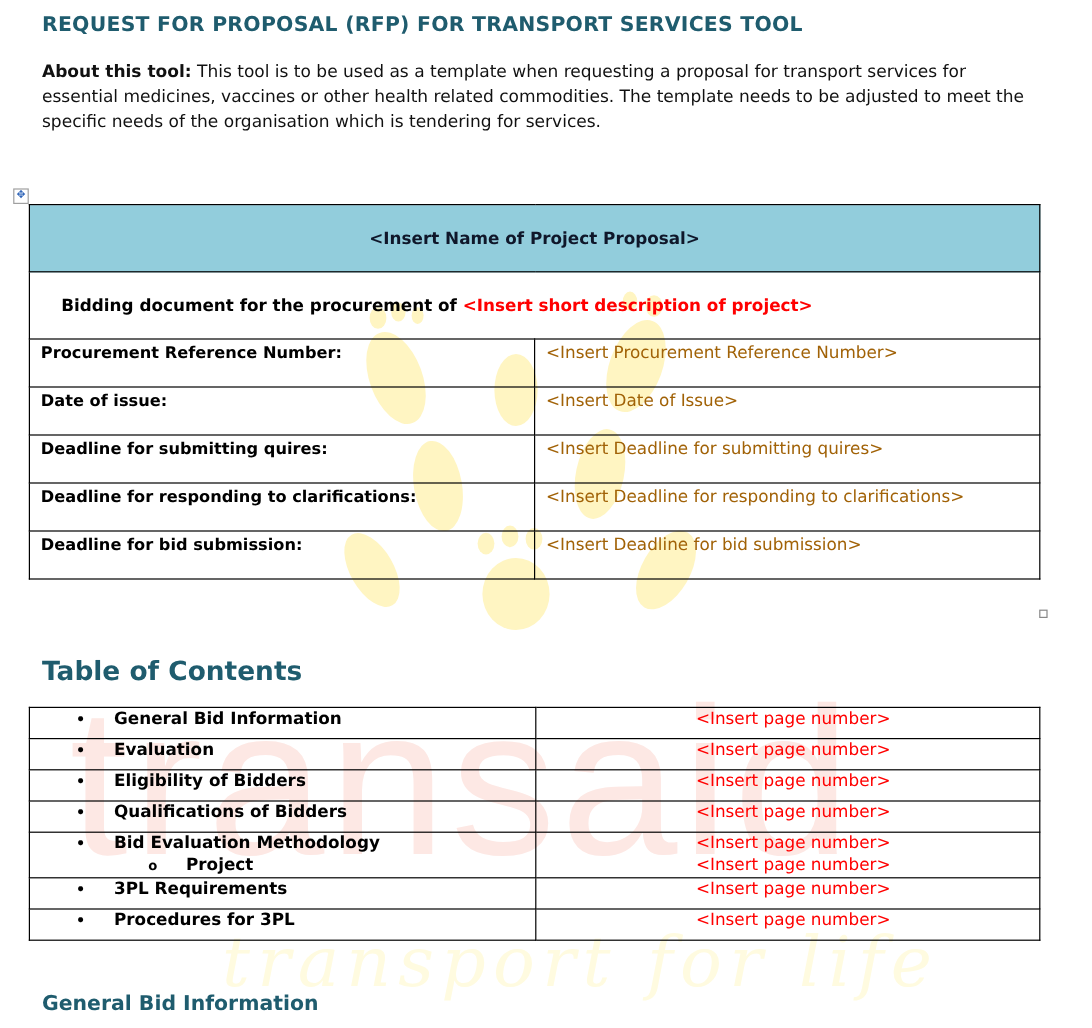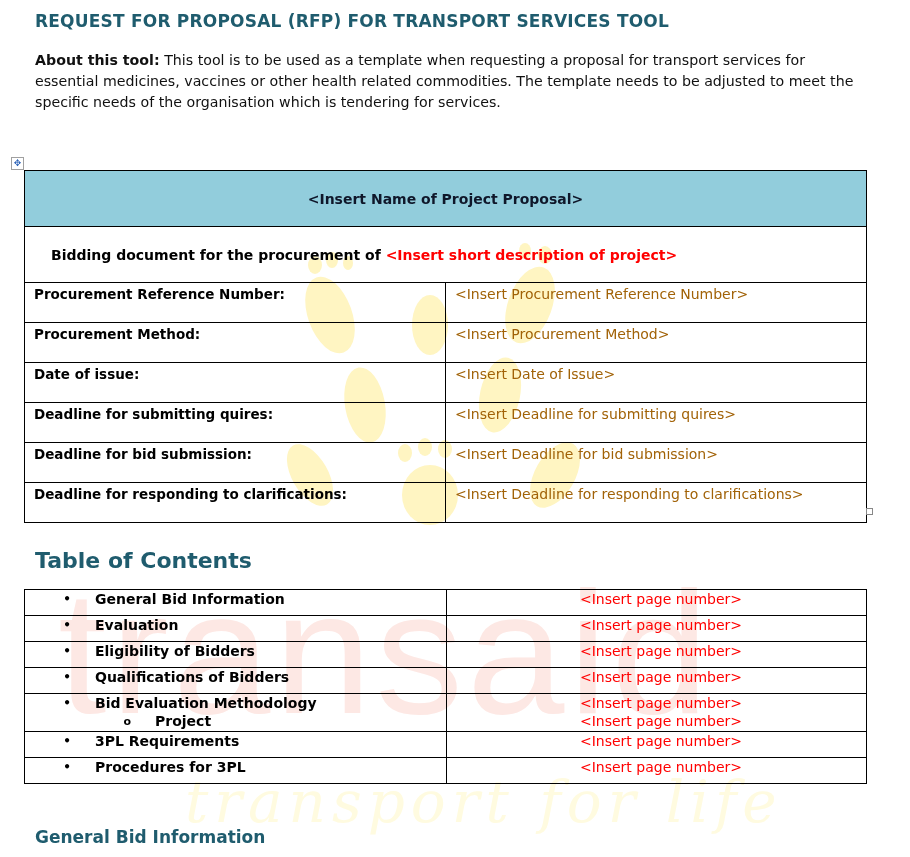--- a/index.html
+++ b/index.html
@@ -72,38 +72,34 @@
       <td colspan="2">&lt;Insert Name of Project Proposal&gt;</td>
     </tr>
     <tr class="bid">
       <td colspan="2"><span>Bidding document for the procurement of </span><span class="red">&lt;Insert short description of project&gt;</span></td>
     </tr>
     <tr class="row">
       <td class="lbl">Procurement Reference Number:</td>
       <td class="val">&lt;Insert Procurement Reference Number&gt;</td>
     </tr>
     <tr class="row">
-      <td class="lbl">Procurement Method:</td>
-      <td class="val">&lt;Insert Procurement Method&gt;</td>
-    </tr>
-    <tr class="row">
       <td class="lbl">Date of issue:</td>
       <td class="val">&lt;Insert Date of Issue&gt;</td>
     </tr>
     <tr class="row">
       <td class="lbl">Deadline for submitting quires:</td>
       <td class="val">&lt;Insert Deadline for submitting quires&gt;</td>
     </tr>
     <tr class="row">
+      <td class="lbl">Deadline for responding to clarifications:</td>
+      <td class="val">&lt;Insert Deadline for responding to clarifications&gt;</td>
+    </tr>
+    <tr class="row">
       <td class="lbl">Deadline for bid submission:</td>
       <td class="val">&lt;Insert Deadline for bid submission&gt;</td>
-    </tr>
-    <tr class="row">
-      <td class="lbl">Deadline for responding to clarifications:</td>
-      <td class="val">&lt;Insert Deadline for responding to clarifications&gt;</td>
     </tr>
   </tbody>
     </table>
   <div class="resize-handle"></div>
 
   <div class="toc-title">Table of Contents</div>
 
   <table class="toc">
     <tbody>
         <tr>

